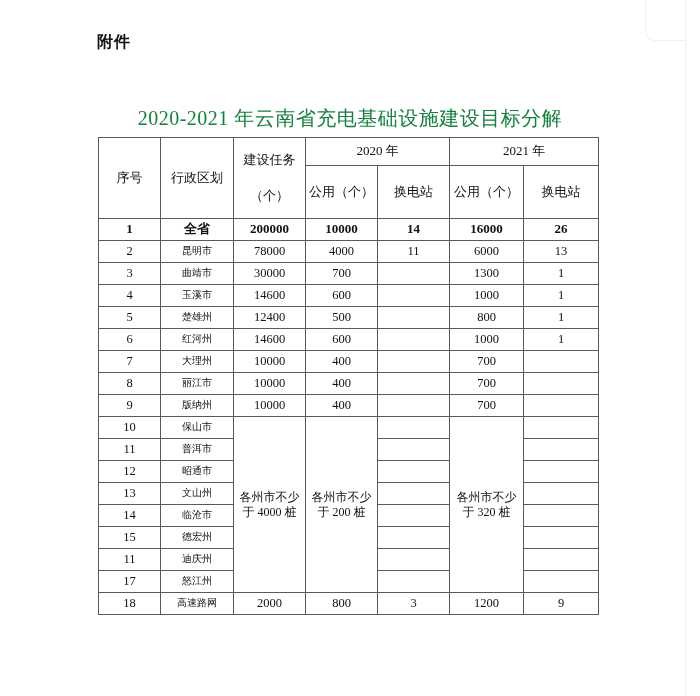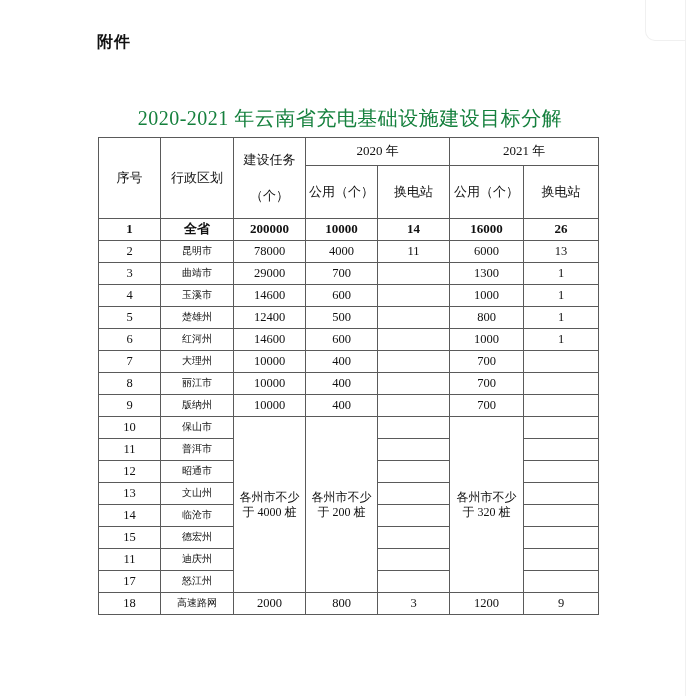--- a/index.html
+++ b/index.html
@@ -177,21 +177,21 @@
         <td class="region">昆明市</td>
         <td>78000</td>
         <td>4000</td>
         <td>11</td>
         <td>6000</td>
         <td>13</td>
       </tr>
       <tr class="data-row">
         <td>3</td>
         <td class="region">曲靖市</td>
-        <td>29000</td>
+        <td>30000</td>
         <td>700</td>
         <td></td>
         <td>1300</td>
         <td>1</td>
       </tr>
       <tr class="data-row">
         <td>4</td>
         <td class="region">玉溪市</td>
         <td>14600</td>
         <td>600</td>

